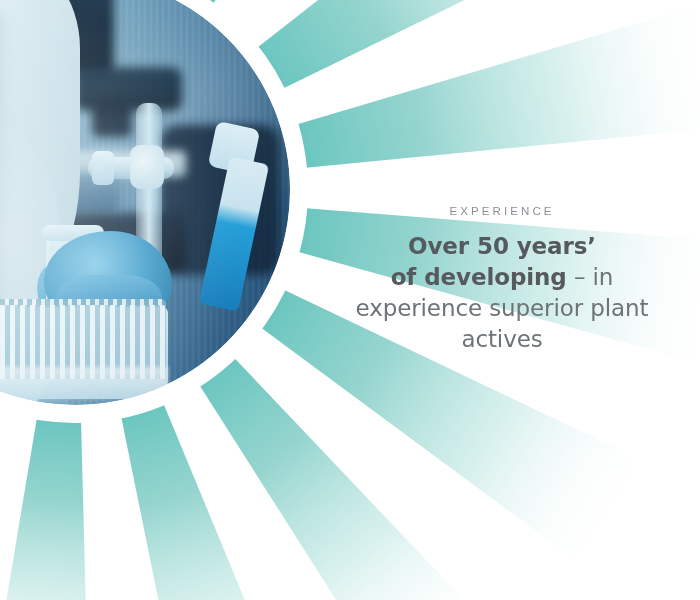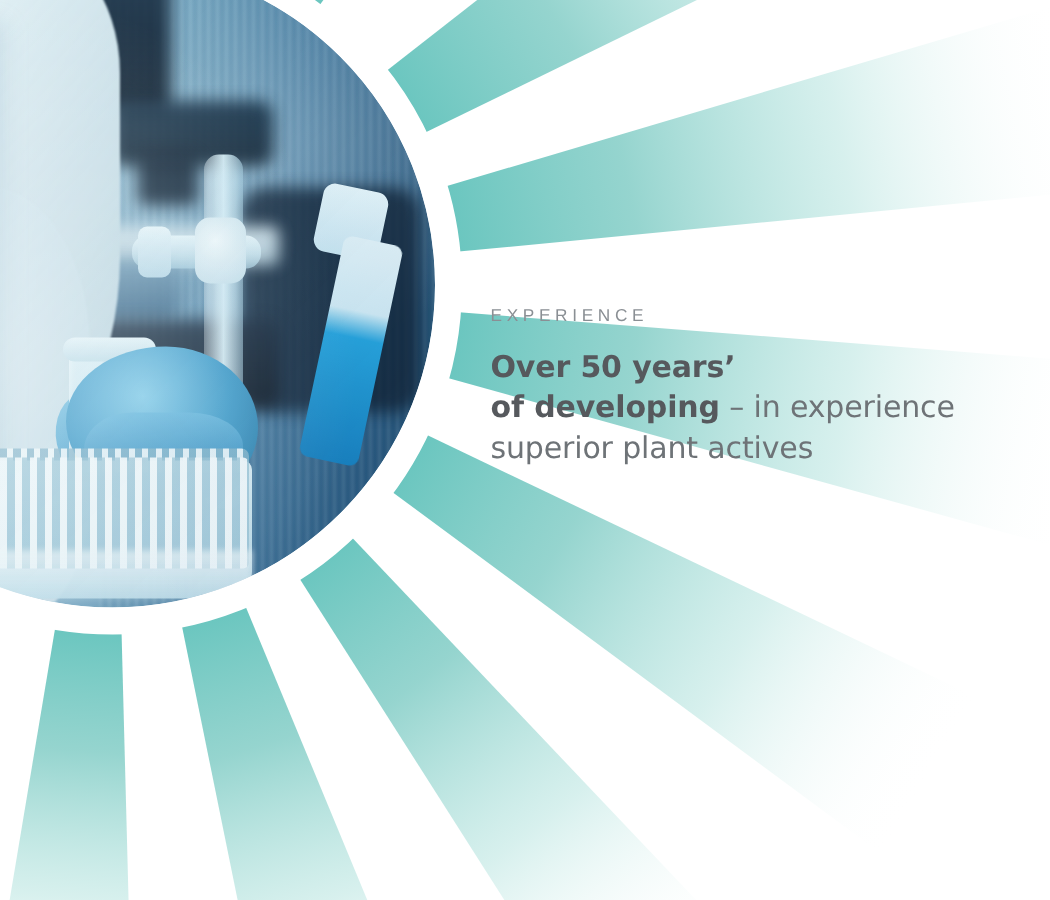--- a/index.html
+++ b/index.html
@@ -176,29 +176,29 @@
   }
 
   
   .ring{
     position:absolute;left:-158px;top:-43px;width:466px;height:466px;
     border-radius:50%;border:18px solid #ffffff;box-sizing:border-box;
     pointer-events:none;
   }
 
   
-  .text-block{position:absolute;left:327px;top:206px;width:330px;}
+  .text-block{position:absolute;left:337px;top:206px;width:330px;text-align:center;}
   .eyebrow{
     font-family:"Liberation Sans", sans-serif;
     font-size:11.5px;letter-spacing:3.1px;color:#8a8f94;
     font-weight:400;line-height:1;margin-bottom:13px;
   }
   .headline{
     font-family:"DejaVu Sans", sans-serif;
-    font-size:20px;line-height:1.355;color:#6e7377;
+    font-size:23px;line-height:1.355;color:#6e7377;
     font-weight:400;letter-spacing:-.1px;
   }
   .headline b{font-weight:700;color:#56595d;}
 </style>
 </head>
 <body>
 
 <div id="stage">
 
   <svg id="rays" viewBox="0 0 700 600" preserveAspectRatio="none" aria-hidden="true">

